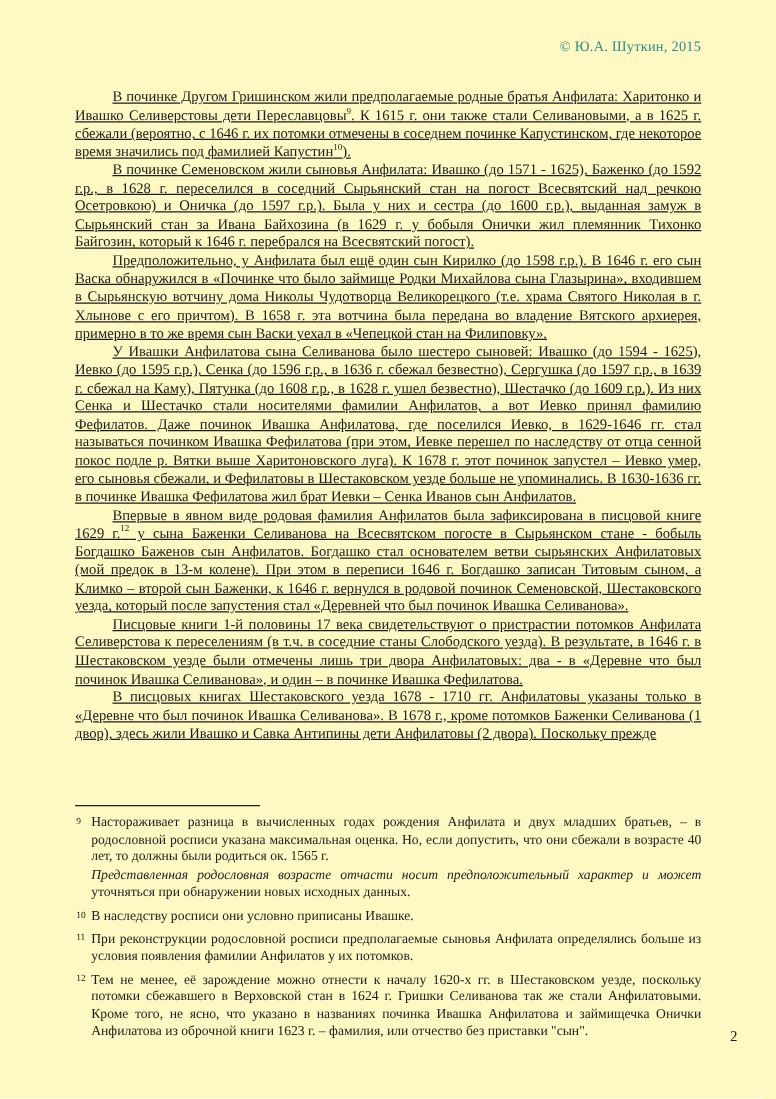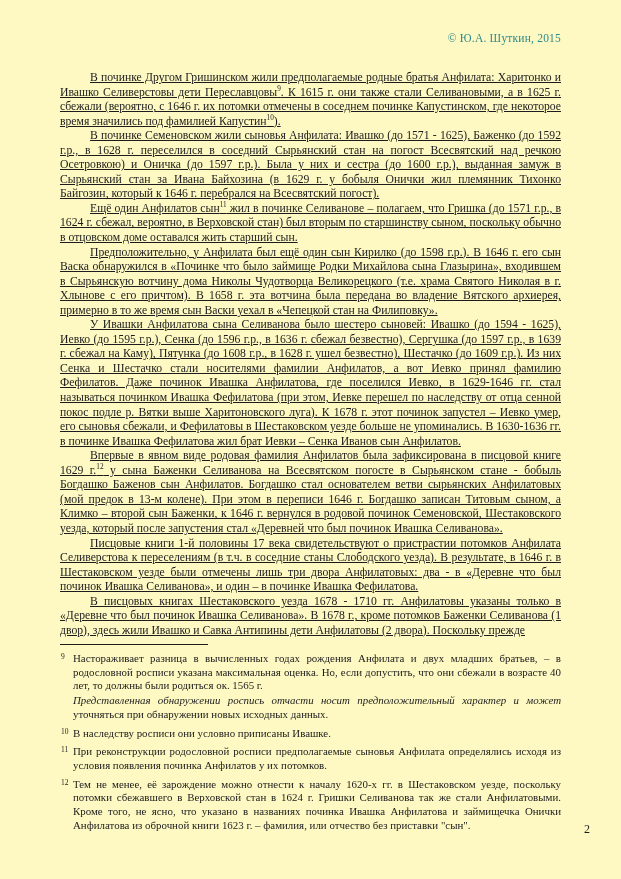--- a/index.html
+++ b/index.html
@@ -82,43 +82,42 @@
 </head>
 <body>
 
 <div class="page">
 
   <div class="copyright" style="color: rgb(46, 139, 139);">© Ю.А. Шуткин, 2015</div>
 
   <div class="body-text" id="body-container">
       <p>В починке Другом Гришинском жили предполагаемые родные братья Анфилата: Харитонко и Ивашко Селиверстовы дети Переславцовы<sup class="sup">9</sup>. К 1615 г. они также стали Селивановыми, а в 1625 г. сбежали (вероятно, с 1646 г. их потомки отмечены в соседнем починке Капустинском, где некоторое время значились под фамилией Капустин<sup class="sup">10</sup>).</p>
       <p>В починке Семеновском жили сыновья Анфилата: Ивашко (до 1571 - 1625), Баженко (до 1592 г.р., в 1628 г. переселился в соседний Сырьянский стан на погост Всесвятский над речкою Осетровкою) и Оничка (до 1597 г.р.). Была у них и сестра (до 1600 г.р.), выданная замуж в Сырьянский стан за Ивана Байхозина (в 1629 г. у бобыля Онички жил племянник Тихонко Байгозин, который к 1646 г. перебрался на Всесвятский погост).</p>
-      <p>Ещё один Анфилатов сын<sup class="sup">11</sup> жил в починке Селиванове – полагаем, что Гришка (до 1571 г.р., в 1624 г. сбежал, вероятно, в Верховской стан) был вторым по старшинству сыном, поскольку обычно в отцовском доме оставался жить старший сын.</p>
       <p>Предположительно, у Анфилата был ещё один сын Кирилко (до 1598 г.р.). В 1646 г. его сын Васка обнаружился в «Починке что было займище Родки Михайлова сына Глазырина», входившем в Сырьянскую вотчину дома Николы Чудотворца Великорецкого (т.е. храма Святого Николая в г. Хлынове с его причтом). В 1658 г. эта вотчина была передана во владение Вятского архиерея, примерно в то же время сын Васки уехал в «Чепецкой стан на Филиповку».</p>
       <p>У Ивашки Анфилатова сына Селиванова было шестеро сыновей: Ивашко (до 1594 - 1625), Иевко (до 1595 г.р.), Сенка (до 1596 г.р., в 1636 г. сбежал безвестно), Сергушка (до 1597 г.р., в 1639 г. сбежал на Каму), Пятунка (до 1608 г.р., в 1628 г. ушел безвестно), Шестачко (до 1609 г.р.). Из них Сенка и Шестачко стали носителями фамилии Анфилатов, а вот Иевко принял фамилию Фефилатов. Даже починок Ивашка Анфилатова, где поселился Иевко, в 1629-1646 гг. стал называться починком Ивашка Фефилатова (при этом, Иевке перешел по наследству от отца сенной покос подле р. Вятки выше Харитоновского луга). К 1678 г. этот починок запустел – Иевко умер, его сыновья сбежали, и Фефилатовы в Шестаковском уезде больше не упоминались. В 1630-1636 гг. в починке Ивашка Фефилатова жил брат Иевки – Сенка Иванов сын Анфилатов.</p>
       <p>Впервые в явном виде родовая фамилия Анфилатов была зафиксирована в писцовой книге 1629 г.<sup class="sup">12</sup> у сына Баженки Селиванова на Всесвятском погосте в Сырьянском стане - бобыль Богдашко Баженов сын Анфилатов. Богдашко стал основателем ветви сырьянских Анфилатовых (мой предок в 13-м колене). При этом в переписи 1646 г. Богдашко записан Титовым сыном, а Климко – второй сын Баженки, к 1646 г. вернулся в родовой починок Семеновской, Шестаковского уезда, который после запустения стал «Деревней что был починок Ивашка Селиванова».</p>
       <p>Писцовые книги 1-й половины 17 века свидетельствуют о пристрастии потомков Анфилата Селиверстова к переселениям (в т.ч. в соседние станы Слободского уезда). В результате, в 1646 г. в Шестаковском уезде были отмечены лишь три двора Анфилатовых: два - в «Деревне что был починок Ивашка Селиванова», и один – в починке Ивашка Фефилатова.</p>
       <p>В писцовых книгах Шестаковского уезда 1678 - 1710 гг. Анфилатовы указаны только в «Деревне что был починок Ивашка Селиванова». В 1678 г., кроме потомков Баженки Селиванова (1 двор), здесь жили Ивашко и Савка Антипины дети Анфилатовы (2 двора). Поскольку прежде</p>
     </div>
 
   <div class="footnote-block">
     <div class="fn-separator"></div>
     <div id="footnotes-container">
         <div class="footnote">
           <span class="fn-marker">9</span>
           <p>Настораживает разница в вычисленных годах рождения Анфилата и двух младших братьев, – в родословной росписи указана максимальная оценка. Но, если допустить, что они сбежали в возрасте 40 лет, то должны были родиться ок. 1565 г.</p>
-          <p><em>Представленная обнаружении роспись отчасти носит предположительный характер и может</em> уточняться при обнаружении новых исходных данных.</p>
+          <p><em>Представленная родословная возрасте отчасти носит предположительный характер и может</em> уточняться при обнаружении новых исходных данных.</p>
         </div>
         <div class="footnote">
           <span class="fn-marker">10</span>
           <p>В наследству росписи они условно приписаны Ивашке.</p>
         </div>
         <div class="footnote">
           <span class="fn-marker">11</span>
-          <p>При реконструкции родословной росписи предполагаемые сыновья Анфилата определялись исходя из условия появления починка Анфилатов у их потомков.</p>
+          <p>При реконструкции родословной росписи предполагаемые сыновья Анфилата определялись больше из условия появления фамилии Анфилатов у их потомков.</p>
         </div>
         <div class="footnote">
           <span class="fn-marker">12</span>
           <p>Тем не менее, её зарождение можно отнести к началу 1620-х гг. в Шестаковском уезде, поскольку потомки сбежавшего в Верховской стан в 1624 г. Гришки Селиванова так же стали Анфилатовыми. Кроме того, не ясно, что указано в названиях починка Ивашка Анфилатова и займищечка Онички Анфилатова из оброчной книги 1623 г. – фамилия, или отчество без приставки "сын".</p>
         </div>
       </div>
   </div>
 
   <div class="page-number">2</div>
 

